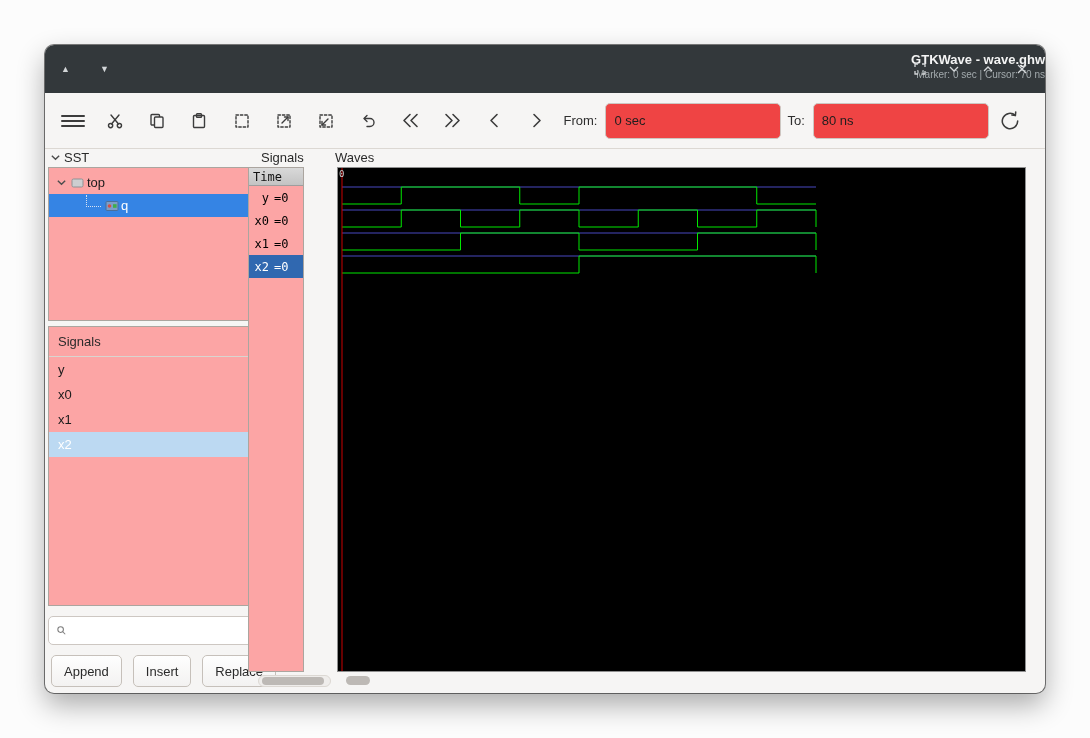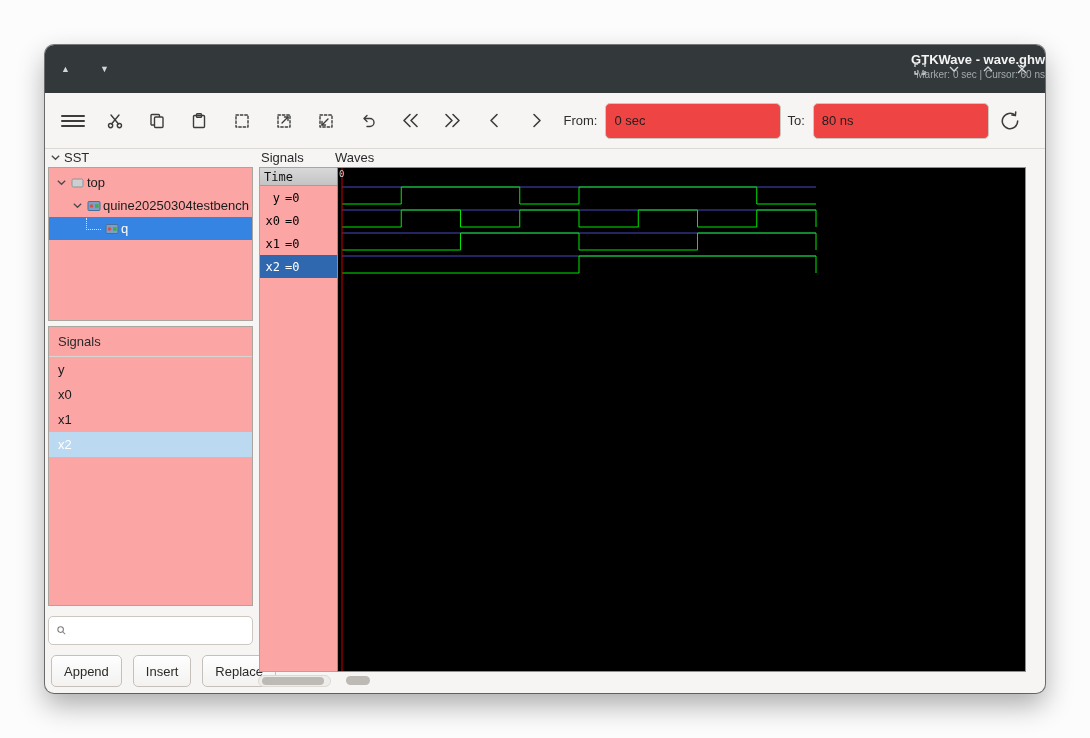--- a/index.html
+++ b/index.html
@@ -55,21 +55,21 @@
   
   .search-box{position:absolute;left:3px;top:571px;width:205px;height:29px;background:#fff;border:1px solid #cdc7c2;
     border-radius:5px;box-sizing:border-box;display:flex;align-items:center;padding-left:7px;gap:5px;}
   .search-box svg{stroke:#7a7a7a;fill:none;stroke-width:1.4;}
   .search-box input{border:none;outline:none;flex:1;height:100%;font-size:13px;background:transparent;}
   
   .btn-row{position:absolute;left:6px;top:610px;display:flex;gap:11px;}
   .gtk-btn{height:32px;padding:0 12px;background:linear-gradient(#fefefe,#f3f2f1);border:1px solid #c6c0ba;
     border-radius:5px;font-size:13px;color:#2a2a2a;font-family:"Liberation Sans",sans-serif;}
   
-  .mid-panel{left:214px;top:122px;width:83px;height:505px;font-family:"DejaVu Sans Mono",monospace;}
+  .mid-panel{left:203px;top:122px;width:56px;height:505px;font-family:"DejaVu Sans Mono",monospace;}
   .time-row{height:17px;background:linear-gradient(#d9d9d9,#c3c3c3);border-bottom:1px solid #9e9e9e;
     display:flex;align-items:center;padding-left:4px;font-size:12px;color:#111;}
   .sig-row{height:23px;display:flex;align-items:center;font-size:12px;color:#000;}
   .sig-row .sig-name{display:inline-block;width:20px;text-align:right;}
   .sig-row .sig-val{margin-left:5px;}
   .sig-row.selected{background:var(--selection_mid,#3068b0);color:#fff;}
   
   .wave-panel{left:292px;top:122px;width:689px;height:505px;background:var(--wave_bg,#000);border:1px solid #8f8f8f;}
   
   .hscroll{position:absolute;top:630px;height:12px;border-radius:7px;box-sizing:border-box;}
@@ -83,21 +83,21 @@
 
 <div class="window">
 
   <div class="titlebar">
     <div class="tb-left">
       <span class="tb-arrow">▲</span>
       <span class="tb-arrow">▼</span>
     </div>
     <div class="tb-center">
       <div class="tb-title">GTKWave - wave.ghw</div>
-      <div class="tb-sub">Marker: 0 sec | Cursor: 60 ns</div>
+      <div class="tb-sub">Marker: 0 sec | Cursor: 70 ns</div>
     </div>
     <div class="tb-right">
       <span class="tb-btn">
         <svg width="14" height="14" viewBox="0 0 14 14">
             <path d="M2 5V2h3M9 2h3v3M12 9v3H9M5 12H2V9"></path>
           </svg>
       </span>
       <span class="tb-btn">
         <svg width="14" height="14" viewBox="0 0 14 14">
             <polyline points="3,5 7,9 11,5"></polyline>
@@ -223,35 +223,20 @@
           <svg width="11" height="11" viewBox="0 0 12 12">
             <polyline points="2,4 6,8 10,4"></polyline>
           </svg>
         </span>
       <span class="node-icon">
           <svg width="14" height="12" viewBox="0 0 14 12">
             <rect x="1" y="2" width="11" height="8" rx="1.5" fill="#cdced0" stroke="#8f9194" stroke-width="1"></rect>
           </svg>
         </span>
       <span class="tree-label">top</span>
-    </div>
-    <div class="tree-row depth1">
-      <span class="expander">
-          <svg width="11" height="11" viewBox="0 0 12 12">
-            <polyline points="2,4 6,8 10,4"></polyline>
-          </svg>
-        </span>
-      <span class="node-icon">
-          <svg width="14" height="12" viewBox="0 0 14 12">
-            <rect x="1" y="1.5" width="12" height="9" rx="1" fill="#7d9ec7" stroke="#4a6f9b" stroke-width="1"></rect>
-            <circle cx="4.5" cy="6" r="1.8" fill="#d94f43"></circle>
-            <rect x="8" y="4.2" width="3.6" height="3.6" fill="#3fae4a"></rect>
-          </svg>
-        </span>
-      <span class="tree-label">quine20250304testbench</span>
     </div>
     <div class="tree-row depth2 selected">
       <span class="connector"></span>
       <span class="node-icon">
           <svg width="14" height="12" viewBox="0 0 14 12">
             <rect x="1" y="1.5" width="12" height="9" rx="1" fill="#7d9ec7" stroke="#4a6f9b" stroke-width="1"></rect>
             <circle cx="4.5" cy="6" r="1.8" fill="#d94f43"></circle>
             <rect x="8" y="4.2" width="3.6" height="3.6" fill="#3fae4a"></rect>
           </svg>
         </span>

